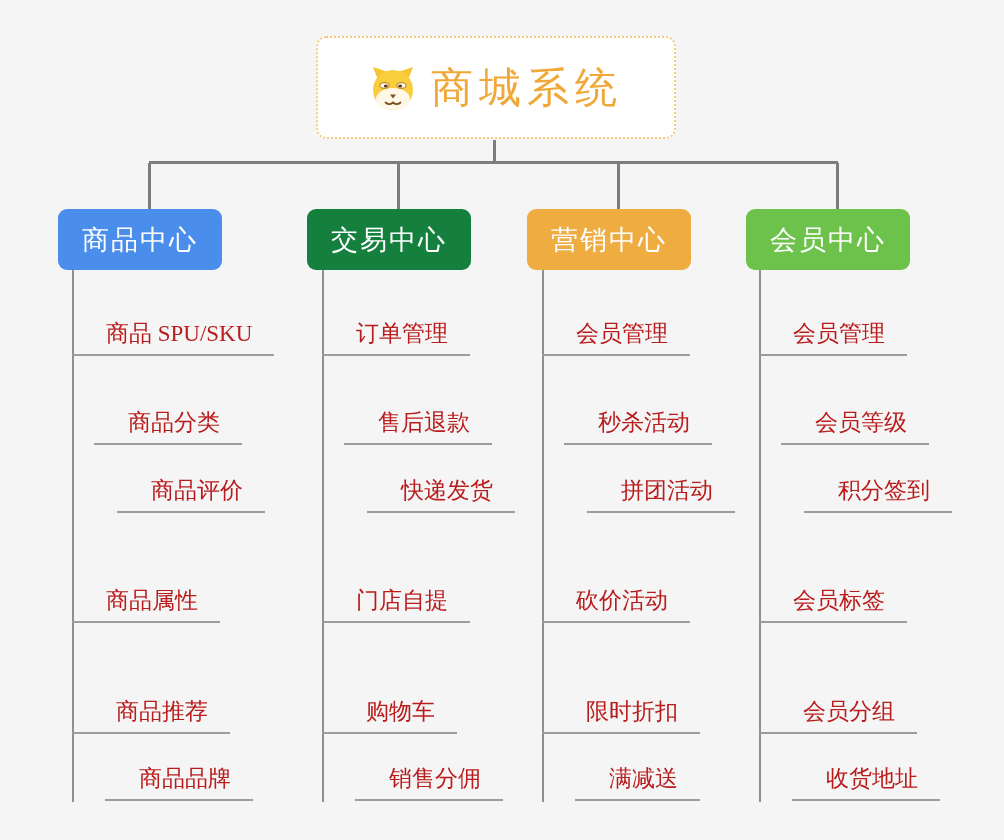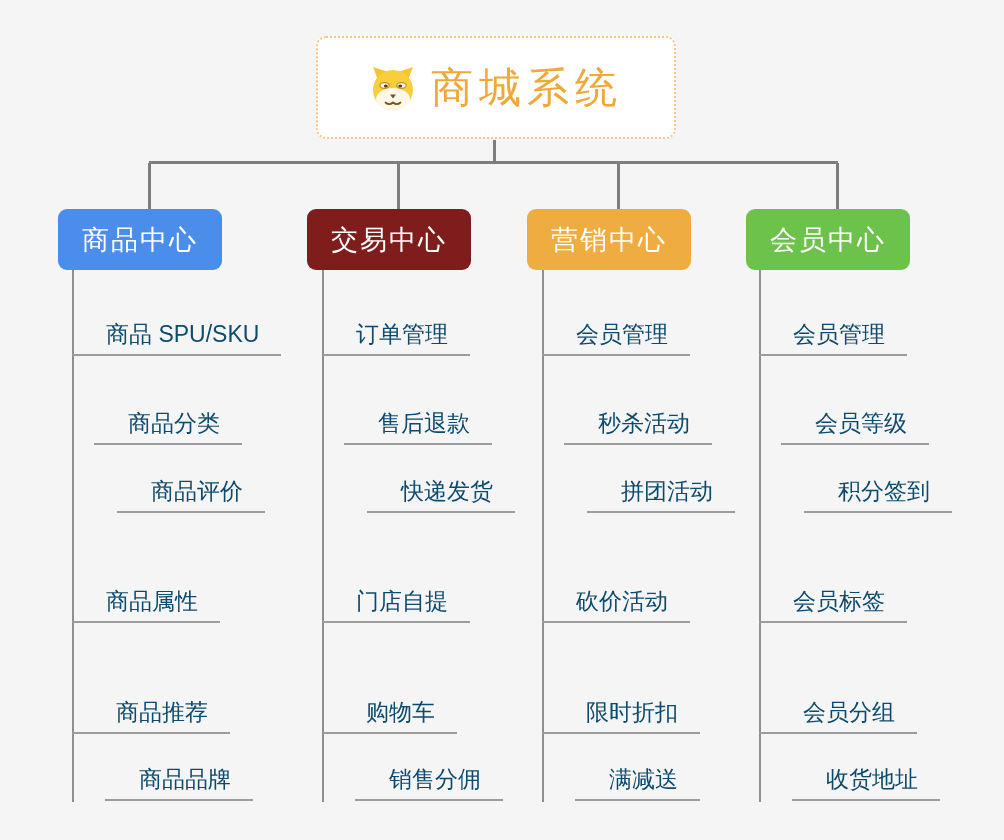--- a/index.html
+++ b/index.html
@@ -40,24 +40,25 @@
     position:absolute;top:209px;width:164px;height:61px;
     border-radius:9px;
     display:flex;align-items:center;justify-content:center;
     color:#ffffff;font-size:27px;letter-spacing:2px;
     cursor:default;
   }
   .branch.b0{left:58px;} .branch.b1{left:307px;} .branch.b2{left:527px;} .branch.b3{left:746px;}
   
   .leaf{
     position:absolute;
-    font-size:23px;line-height:26px;color:#0c4a6e;
+    font-size:23px;line-height:26px;color:#b91c1c;
     border-bottom:2px solid #9c9c9c;
     padding:0 22px 7px 34px;
     white-space:nowrap;
+    font-family:Liberation Serif, serif;
   }
   .leaf.c0{left:72px;} .leaf.c1{left:322px;} .leaf.c2{left:542px;} .leaf.c3{left:759px;}
   .leaf.r0{top:321px;} .leaf.r1{top:410px;margin-left:22px;} .leaf.r2{top:478px;margin-left:45px;}
   .leaf.r3{top:588px;} .leaf.r4{top:699px;padding-left:44px;} .leaf.r5{top:766px;margin-left:33px;}
 </style>
 </head>
 <body>
 
 <div class="canvas">
 
@@ -84,21 +85,21 @@
   <div class="line drop d0"></div>
   <div class="line drop d1"></div>
   <div class="line drop d2"></div>
   <div class="line drop d3"></div>
   <div class="trunk c0"></div>
   <div class="trunk c1"></div>
   <div class="trunk c2"></div>
   <div class="trunk c3"></div>
 
   <div class="branch b0" style="background: rgb(74, 141, 235);">商品中心</div>
-  <div class="branch b1" style="background: #7f1d1d;">交易中心</div>
+  <div class="branch b1" style="background: #15803d;">交易中心</div>
   <div class="branch b2" style="background: rgb(239, 172, 65);">营销中心</div>
   <div class="branch b3" style="background: rgb(108, 194, 74);">会员中心</div>
 
   <div class="leaf c0 r0">商品 SPU/SKU</div>
   <div class="leaf c0 r1">商品分类</div>
   <div class="leaf c0 r2">商品评价</div>
   <div class="leaf c0 r3">商品属性</div>
   <div class="leaf c0 r4">商品推荐</div>
   <div class="leaf c0 r5">商品品牌</div>
 

